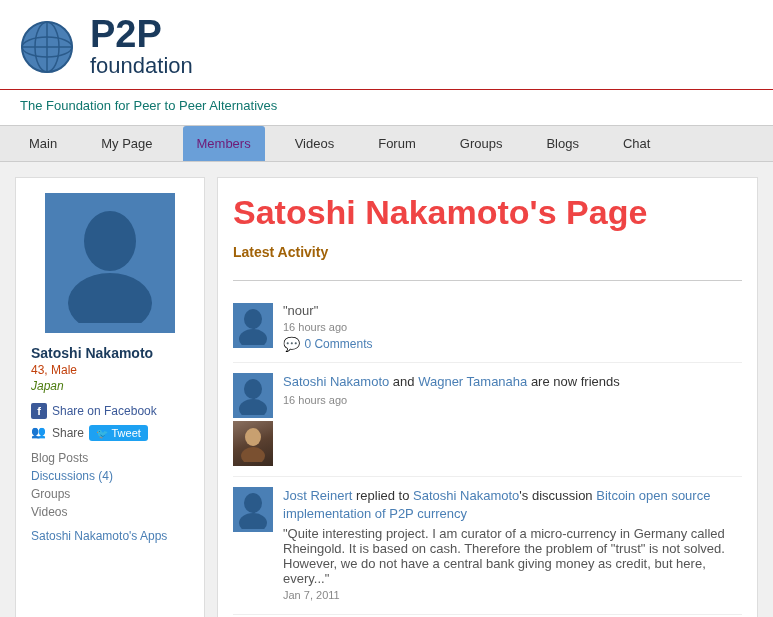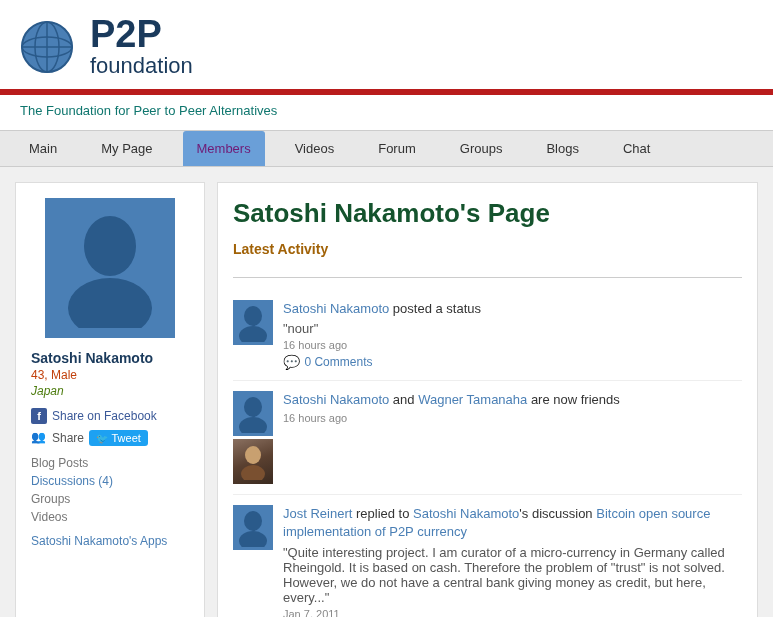--- a/index.html
+++ b/index.html
@@ -1,19 +1,19 @@
 <!DOCTYPE html>
 <html><head>
   <meta charset="utf-8">
   <style>
     * { margin: 0; padding: 0; box-sizing: border-box; }
     body { font-family: Arial, Helvetica, sans-serif; font-size: 13px; background: #fff; color: #333; width: 773px; }
 
     
-    .header { padding: 15px 20px 10px 20px; display: flex; align-items: center; gap: 15px; border-bottom: 6px solid #b91c1c; }
+    .header { padding: 15px 20px 10px 20px; display: flex; align-items: center; gap: 15px; border-bottom: 1px solid #b91c1c; }
     .logo-icon { width: 55px; height: 55px; }
     .logo-text { display: flex; flex-direction: column; }
     .logo-p2p { font-size: 38px; font-weight: bold; color: #1a3a5c; line-height: 1; }
     .logo-foundation { font-size: 22px; color: #1a3a5c; font-weight: normal; }
     .tagline { font-size: 13px; color: #0f766e; padding: 8px 20px 12px 20px; }
 
     
     .nav { background: #e8e8e8; border-top: 1px solid #ccc; border-bottom: 1px solid #ccc; padding: 0 15px; display: flex; gap: 16px; }
     .nav-item { padding: 10px 14px; font-size: 13px; color: #333; cursor: pointer; text-decoration: none; }
     .nav-item.active { background: #6a9fd8; color: #701a75; border-radius: 3px 3px 0 0; }
@@ -35,21 +35,21 @@
     .share-icon { width: 16px; height: 16px; color: #555; font-size: 12px; }
     .tweet-btn { background: #1da1f2; color: #fff; border: none; padding: 2px 7px; border-radius: 3px; font-size: 11px; cursor: pointer; display: flex; align-items: center; gap: 3px; }
     .twitter-bird { font-size: 10px; }
 
     .sidebar-link { display: block; color: #777; font-size: 12px; margin-bottom: 4px; cursor: pointer; text-decoration: none; }
     .sidebar-link.active { color: #4a7fb5; }
     .sidebar-apps { margin-top: 10px; font-size: 12px; color: #4a7fb5; cursor: pointer; }
 
     
     .main-panel { flex: 1; background: #fff; border: 1px solid #ddd; padding: 15px; }
-    .page-title { font-size: 26px; color: #14532d; font-weight: bold; margin-bottom: 12px; }
+    .page-title { font-size: 34px; color: #ef4444; font-weight: bold; margin-bottom: 12px; }
     .section-title { font-size: 14px; font-weight: bold; color: #a16207; border-bottom: 1px solid #ccc; padding-bottom: 20px; margin-bottom: 12px; }
 
     
     .activity-item { display: flex; gap: 10px; padding: 10px 0; border-bottom: 1px solid #eee; }
     .activity-avatar { width: 40px; height: 45px; min-width: 40px; background: #4a7fb5; display: flex; align-items: center; justify-content: center; }
     .activity-body { flex: 1; }
     .activity-text { font-size: 13px; color: #333; margin-bottom: 3px; line-height: 1.4; }
     .activity-text a, .activity-link { color: #4a7fb5; text-decoration: none; cursor: pointer; }
     .activity-quote { font-size: 13px; color: #555; margin-bottom: 3px; }
     .activity-time { font-size: 11px; color: #888; margin-bottom: 3px; }
@@ -127,23 +127,20 @@
     <div class="section-title">Latest Activity</div>
 
     <div class="activity-item">
       <div class="activity-avatar">
         <svg width="30" height="38" viewBox="0 0 30 38" xmlns="http://www.w3.org/2000/svg">
           <ellipse cx="15" cy="12" rx="9" ry="10" fill="#2a5a8a"></ellipse>
           <ellipse cx="15" cy="32" rx="14" ry="10" fill="#2a5a8a"></ellipse>
         </svg>
       </div>
       <div class="activity-body">
-        <div class="activity-text">
-          <a>Satoshi Nakamoto</a><span> posted a status</span>
-        </div>
         <div class="activity-quote">"nour"</div>
         <div class="activity-time">16 hours ago</div>
         <div class="activity-comments">
           <span class="comment-icon">💬</span>
           <span>0 Comments</span>
         </div>
       </div>
     </div>
 
     <div class="activity-item">

